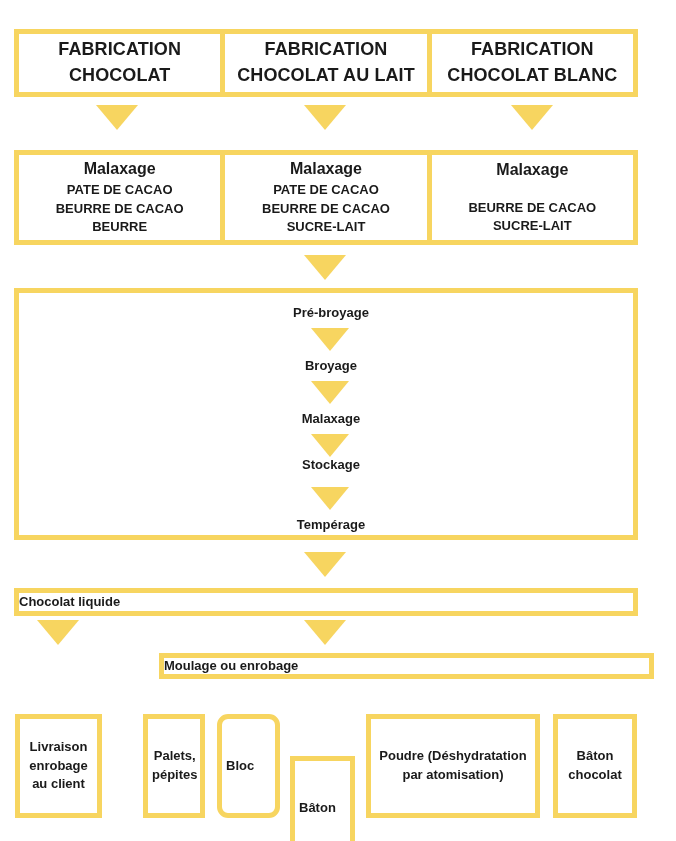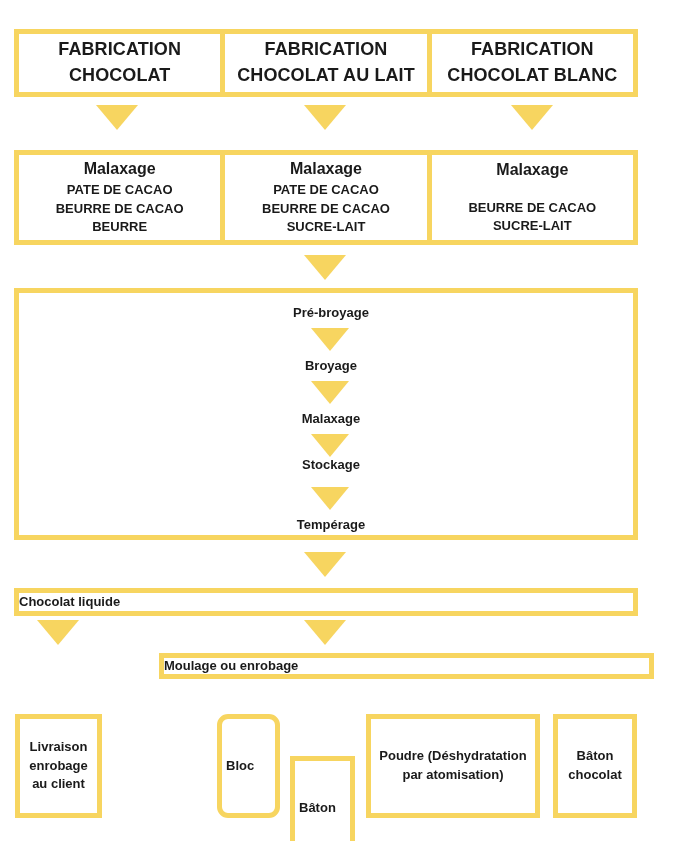--- a/index.html
+++ b/index.html
@@ -187,20 +187,23 @@
   <div class="arrow abs" style="left:304px; top:620px;"></div>
 
   <div class="fbox abs" id="moulding-bar" style="left:143px; top:653px; width:495px; height:26px;margin-left:16px;">
     <span class="barlabel">Moulage ou enrobage</span>
   </div>
 
   <div class="fbox abs" style="left:15px; top:714px; width:87px; height:104px;">
     <span class="prodlabel">Livraison enrobage au client</span>
   </div>
 
+  <div class="fbox abs" style="left:143px; top:714px; width:62px; height:104px;">
+    <span class="prodlabel">Palets, pépites</span>
+  </div>
 
   <div class="fbox abs" style="left:217px; top:714px; width:63px; height:104px;border-radius:11px;">
     <span class="prodlabel">Bloc</span>
   </div>
 
   <div class="fbox abs" style="left:290px; top:756px; width:65px; height:104px;">
     <span class="prodlabel">Bâton</span>
   </div>
 
   <div class="fbox abs" style="left:366px; top:714px; width:174px; height:104px;">

